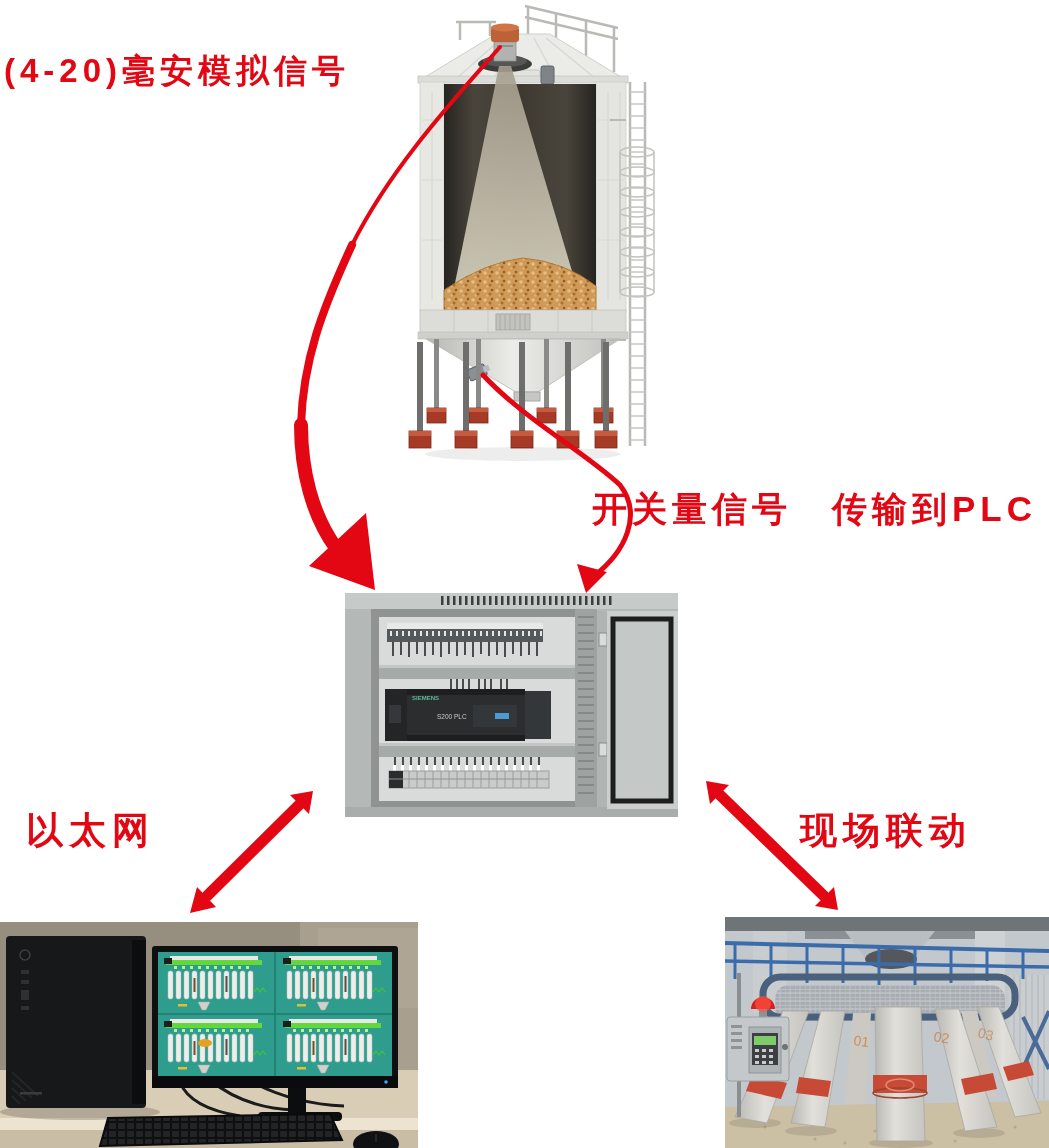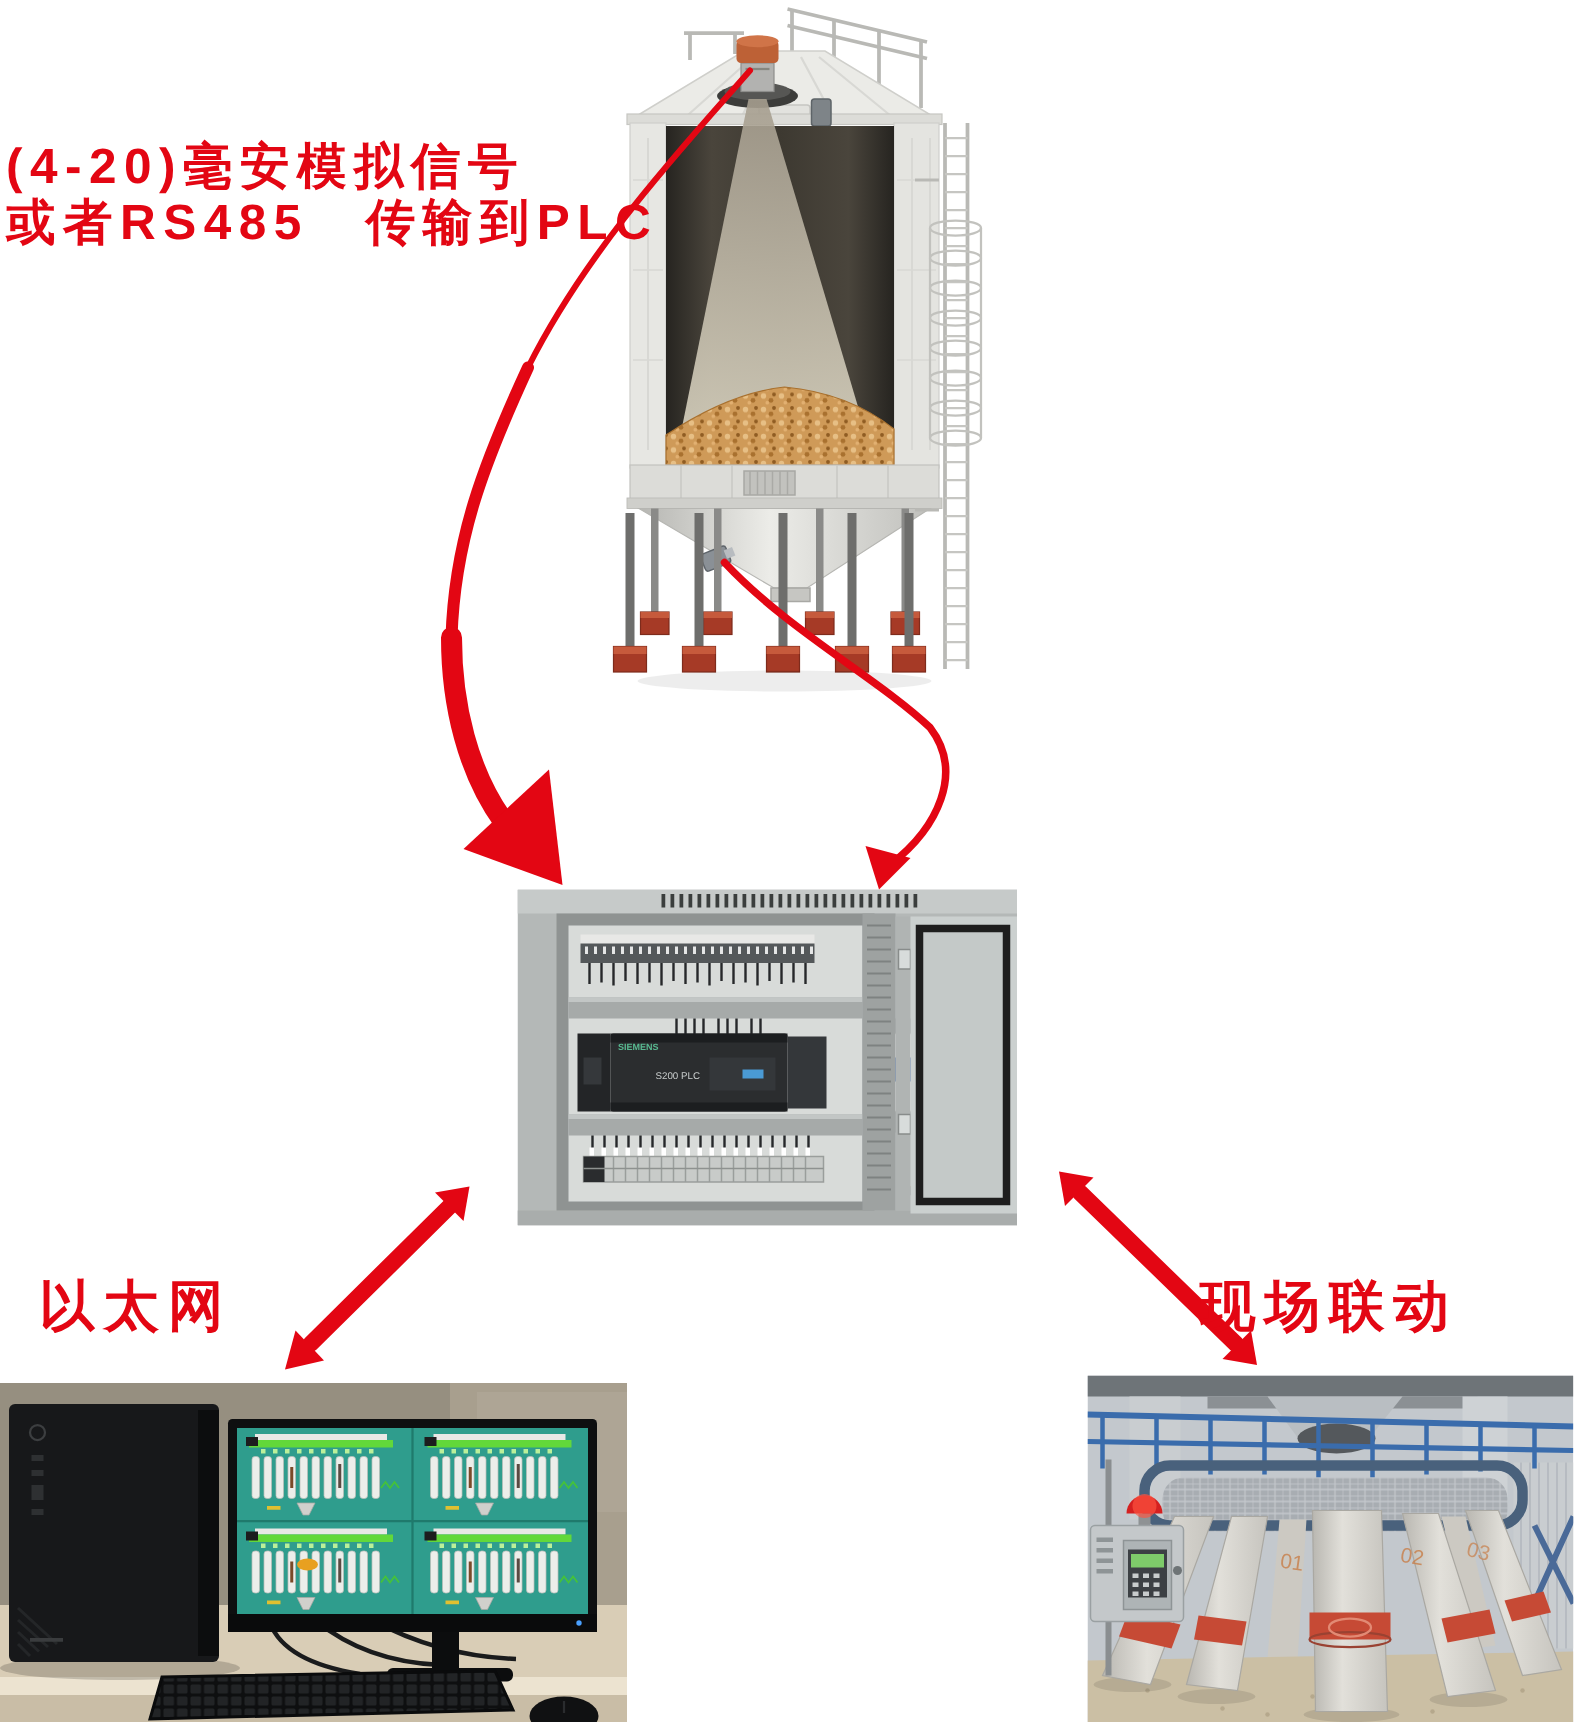--- a/index.html
+++ b/index.html
@@ -1,20 +1,20 @@
 <!DOCTYPE html>
 <html><head>
 <meta charset="utf-8">
 <style>
   html,body{margin:0;padding:0;}
   body{width:1049px;height:1148px;background:#ffffff;overflow:hidden;
        font-family:"Liberation Sans","DejaVu Sans",sans-serif;}
   .canvas{position:relative;width:1049px;height:1148px;background:#fff;}
   .photo{position:absolute;}
-  .label{position:absolute;color:#e30613;font-weight:bold;white-space:nowrap;z-index:6;margin-top:40px;}
+  .label{position:absolute;color:#e30613;font-weight:bold;white-space:nowrap;z-index:6;}
   .label.two-line{line-height:37px;}
   #lbl-analog{left:4px;top:52px;font-size:33px;letter-spacing:5px;}
   #lbl-switch{left:592px;top:486px;font-size:35px;letter-spacing:5px;}
   #lbl-ethernet{left:26px;top:806px;font-size:37px;letter-spacing:6px;}
   #lbl-field{left:800px;top:806px;font-size:37px;letter-spacing:6px;}
   #arrow-overlay{position:absolute;left:0;top:0;z-index:5;pointer-events:none;}
   svg text{font-family:"Liberation Sans","DejaVu Sans",sans-serif;}
 </style>
 </head>
 <body>
@@ -546,18 +546,18 @@
       <g>
         <path d="M720,795 L824,896" stroke-width="11"></path>
         <polygon points="706,781 729,785 710,804" fill="#e30613" stroke="none"></polygon>
         <polygon points="838,910 834,887 815,906" fill="#e30613" stroke="none"></polygon>
       </g>
     </g>
   </svg>
 
   <div class="label two-line" id="lbl-analog">
     <div>(4-20)毫安模拟信号</div>
-    <div>或者RS485　传输到PLC</div>
   </div>
+  <div class="label" id="lbl-switch">开关量信号　传输到PLC</div>
   <div class="label" id="lbl-field">现场联动</div>
   <div class="label" id="lbl-ethernet">以太网</div>
 
 </div>
 
 </body></html>

